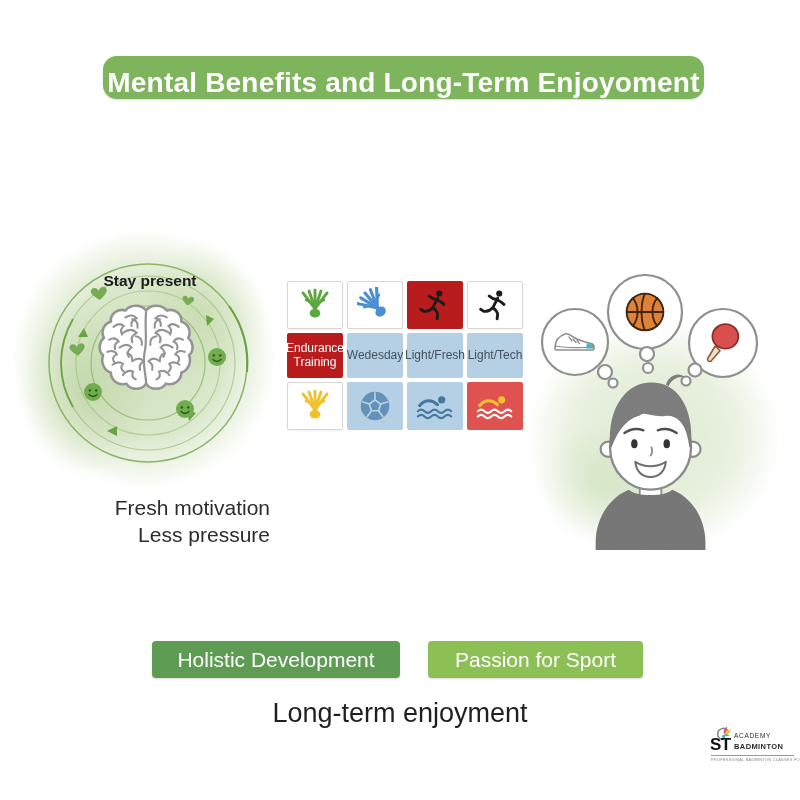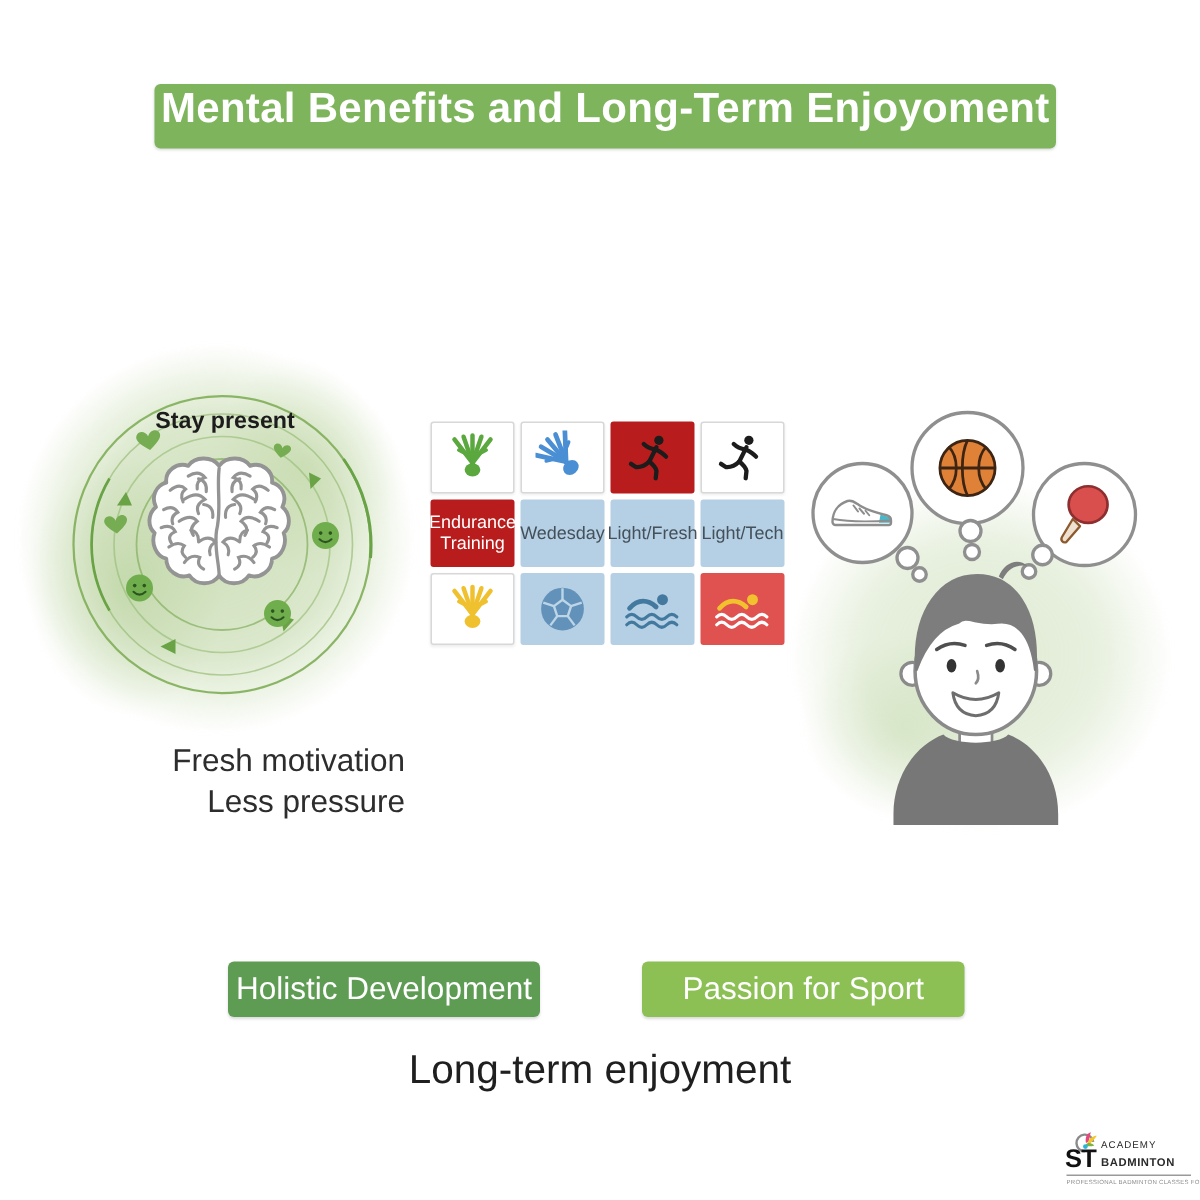--- a/index.html
+++ b/index.html
@@ -1,21 +1,21 @@
 <!DOCTYPE html>
 <html><head>
 <meta charset="utf-8">
 <style>
   html,body{margin:0;padding:0;background:#fff;}
   .stage{position:relative;width:800px;height:800px;background:#fff;overflow:hidden;
          font-family:"Liberation Sans",sans-serif;}
 
   
   .banner{position:absolute;left:103px;top:56px;width:601px;height:43px;background:#7eb55c;
-          border-radius:4px;display:flex;align-items:flex-start;justify-content:center;
+          border-radius:14px;display:flex;align-items:flex-end;justify-content:center;
           box-shadow:0 1px 2px rgba(0,0,0,.15);}
   .banner span{color:#fff;font-weight:bold;font-size:28px;letter-spacing:.2px;}
 
   
   .blob{position:absolute;filter:blur(3px);}
   .blob-left{left:8px;top:226px;width:272px;height:266px;
     border-radius:49% 51% 52% 48% / 47% 53% 49% 51%;
     background:
       radial-gradient(closest-side at 50% 50%, rgba(168,199,132,.55), rgba(168,199,132,.42) 58%, rgba(168,199,132,.22) 78%, rgba(168,199,132,0) 97%),
       radial-gradient(closest-side at 28% 62%, rgba(150,188,112,.35), rgba(150,188,112,0) 85%),
@@ -43,27 +43,27 @@
   .cell.lbl{font-size:12px;line-height:1.15;color:#44505a;}
   .cell.lbl.greenbg{color:#fff;}
 
   
   .bubbles-svg{position:absolute;left:520px;top:270px;}
   .boy-svg{position:absolute;left:572px;top:370px;}
 
   
   .badge{position:absolute;height:37px;border-radius:4px;display:flex;align-items:center;
          justify-content:center;color:#fff;font-size:21px;box-shadow:0 1px 2px rgba(0,0,0,.15);}
-  .badge-dark{left:152px;top:641px;width:208px;background:#5e9c54;}
+  .badge-dark{left:152px;top:641px;width:248px;background:#5e9c54;}
   .badge-light{left:428px;top:641px;width:215px;background:#8cc054;}
   .footer-caption{position:absolute;left:200px;top:698px;width:400px;text-align:center;
                   font-size:27px;color:#1f1f1f;}
 
   
-  .logo{position:absolute;left:708px;top:754px;width:92px;height:46px;text-align:right;}
+  .logo{position:absolute;left:708px;top:726px;width:92px;height:46px;text-align:right;}
   .logo-swirl{position:absolute;left:8px;top:0;}
   .logo-academy{position:absolute;left:26px;top:6px;font-size:6.5px;letter-spacing:.7px;color:#2b2b2b;}
   .logo-st{position:absolute;left:2px;top:9px;font-size:17px;font-weight:bold;color:#111;letter-spacing:-.5px;}
   .logo-badminton{position:absolute;left:26px;top:16px;font-size:7.5px;font-weight:bold;color:#2b2b2b;letter-spacing:.4px;}
   .logo-rule{position:absolute;left:3px;top:29px;width:83px;height:1px;background:#9a9a9a;}
   .logo-tagline{position:absolute;left:3px;top:31px;font-size:4px;color:#8a8a8a;letter-spacing:.2px;white-space:nowrap;}
 </style>
 </head>
 <body>
 

